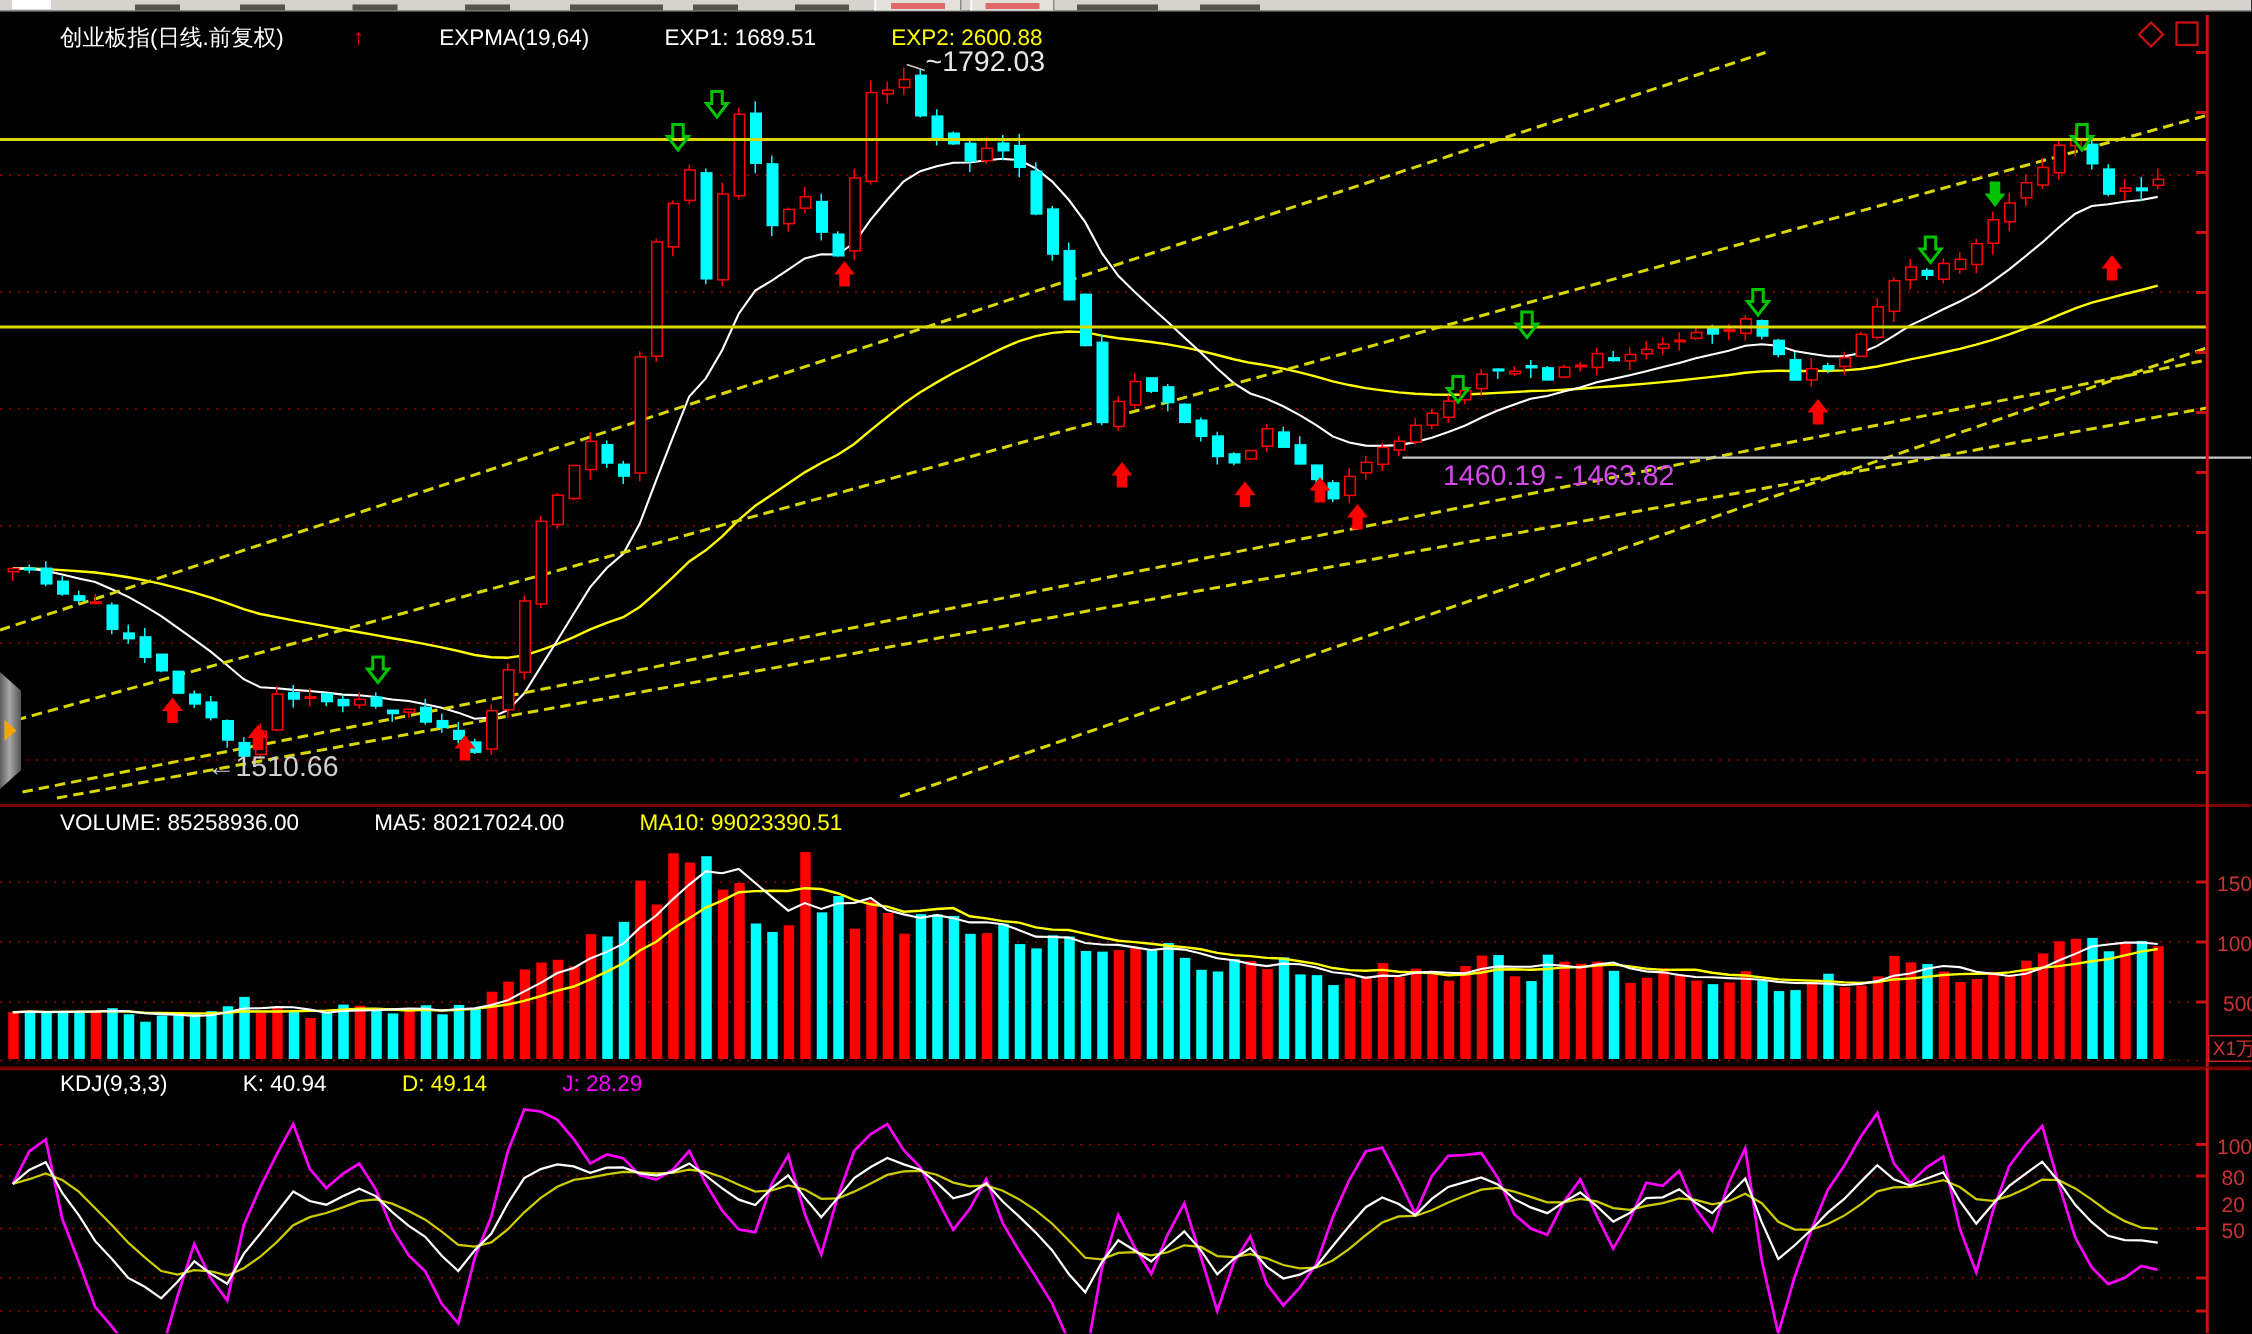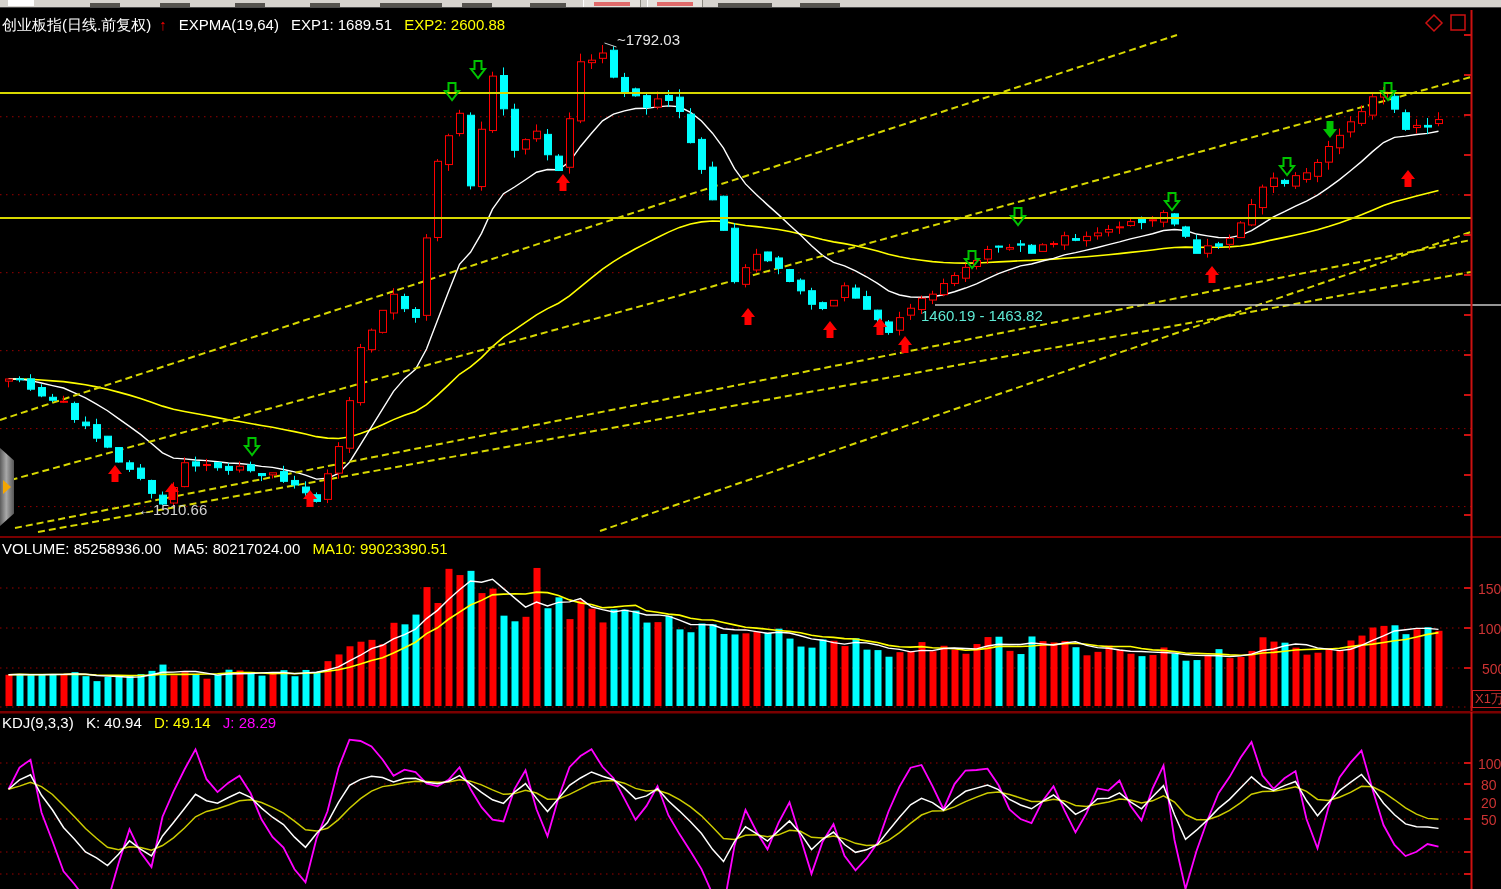--- a/index.html
+++ b/index.html
@@ -9,24 +9,24 @@
   .menubar{position:absolute;left:0;top:0;width:1501px;height:7px;background:#d6d3ce;
            border-bottom:1px solid #4a4a4a;z-index:5;}
   .mb-icon{position:absolute;left:8px;top:0;width:26px;height:6px;background:#fff;}
   .mtick{position:absolute;top:3px;height:4px;background:#55534e;}
   .mbtn{position:absolute;top:0;height:7px;background:#e4e1dc;border-left:1px solid #fff;
         border-right:1px solid #8a8880;}
   .mred{position:absolute;top:2px;height:4px;background:#e06a6a;}
   
   .lbl{position:absolute;z-index:3;white-space:nowrap;}
   .hdr{font-size:15px;color:#fff;}
-  .hdr span{margin-right:8px;}
+  .hdr span{margin-right:8px;margin-left:38px;}
   .w{color:#ffffff;} .y{color:#ffff00;} .m{color:#ff00ff;} .r{color:#ff0000;}
   .axis-lbl{position:absolute;z-index:3;color:#cc3333;font-size:14px;white-space:nowrap;}
-  .anno{position:absolute;z-index:3;color:#d9d9d9;font-size:15px;white-space:nowrap;}
+  .anno{position:absolute;z-index:3;color:#d9d9d9;font-size:19px;white-space:nowrap;}
   .xmult{position:absolute;z-index:3;left:1472px;top:690px;width:40px;height:16px;
          border:1px solid #cc2222;color:#cc3333;font-size:13px;line-height:16px;
          padding-left:2px;background:#000;}
   
   .tab-handle{position:absolute;left:0;top:448px;width:14px;height:78px;z-index:4;
       background:linear-gradient(90deg,#5c5c5c,#a8a8a8 45%,#555);
       clip-path:polygon(0 0,100% 16%,100% 84%,0 100%);}
   .tab-arrow{position:absolute;left:3px;top:32px;width:0;height:0;
       border-left:8px solid #f5a600;border-top:7px solid transparent;
       border-bottom:7px solid transparent;}
@@ -672,21 +672,21 @@
 
 <div class="lbl hdr" style="left:2px;top:16px">
   <span class="w">创业板指(日线.前复权)</span><span class="r" style="font-weight:bold">↑</span>
   <span class="w">EXPMA(19,64)</span>
   <span class="w">EXP1: 1689.51</span>
   <span class="y">EXP2: 2600.88</span>
 </div>
 
 <div class="anno" style="left:617px;top:31px;color:#e6e6e6">~1792.03</div>
 <div class="anno" style="left:138px;top:501px;color:#cfcfcf">←1510.66</div>
-<div class="anno" style="left:921px;top:307px;color:#5eead4">1460.19 - 1463.82</div>
+<div class="anno" style="left:962px;top:307px;color:#d946ef">1460.19 - 1463.82</div>
 
 <div class="lbl hdr" style="left:2px;top:540px">
   <span class="w">VOLUME: 85258936.00</span>
   <span class="w">MA5: 80217024.00</span>
   <span class="y">MA10: 99023390.51</span>
 </div>
 
 <div class="lbl hdr" style="left:2px;top:714px">
   <span class="w">KDJ(9,3,3)</span>
   <span class="w">K: 40.94</span>

